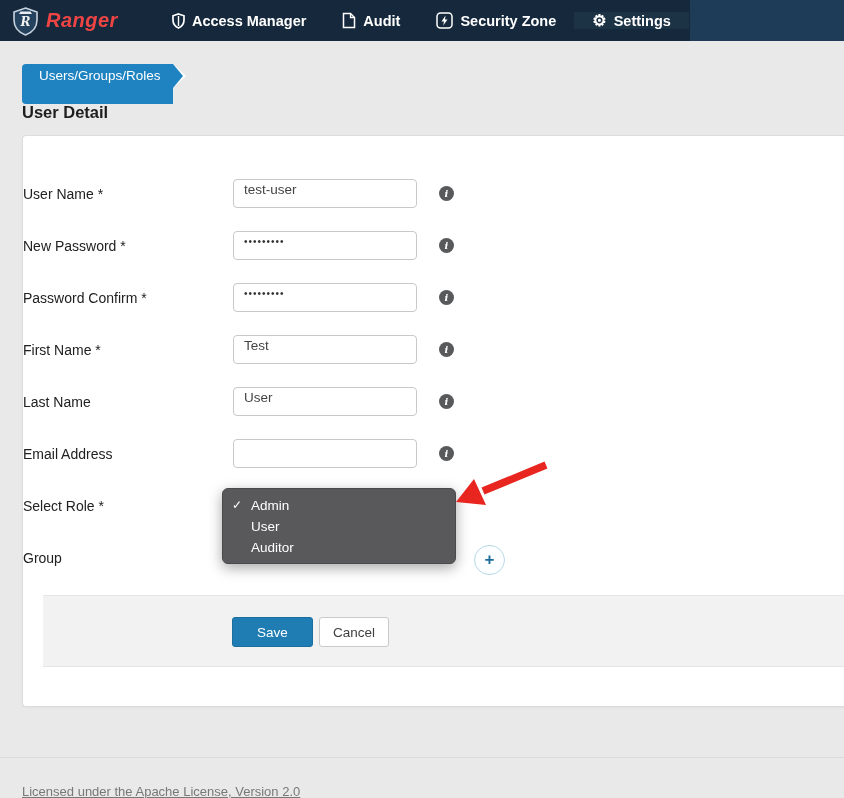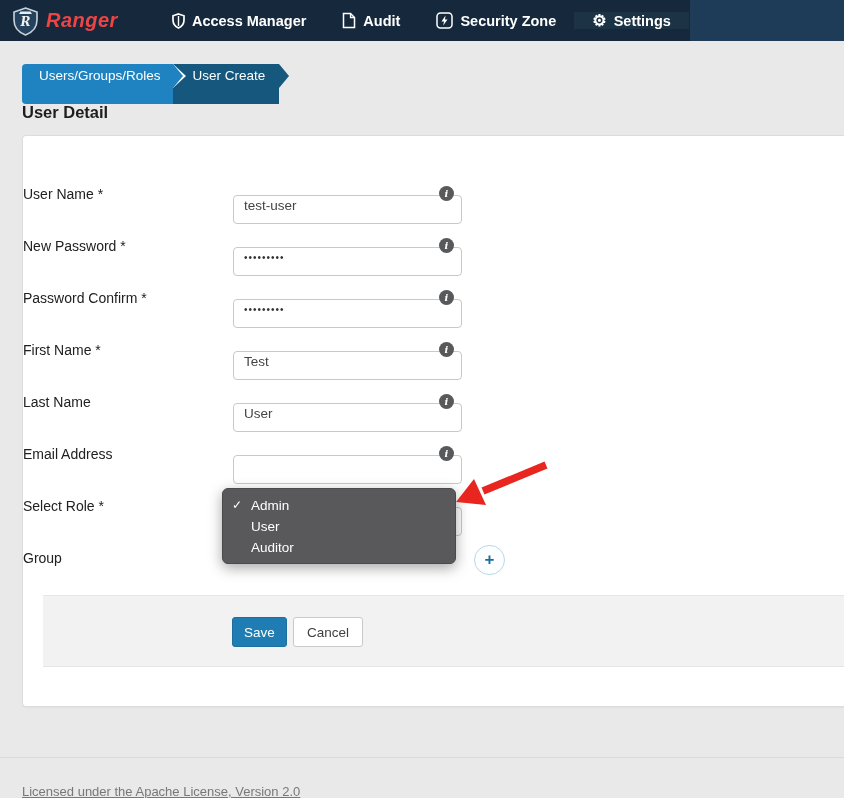--- a/index.html
+++ b/index.html
@@ -36,23 +36,23 @@
   .page-title { margin:15px 0 0 22px; font-size:16.5px; font-weight:bold; color:#1e1e1e; }
 
   
   .panel { position:relative; margin:13px 0 0 22px; width:824px; height:572px;
     background:#fff; border:1px solid #dcdcdc; border-right:none;
     border-radius:4px 0 0 4px; box-shadow:0 1px 2px rgba(0,0,0,.04); }
   .form-row { display:flex; align-items:center; height:29px; margin-bottom:23px; }
   .form-row:first-child { margin-top:43px; }
   .form-label { width:189px; text-align:left; font-size:14px; color:#212121; }
   .input-wrap { position:relative; margin-left:21px; width:229px; height:29px; }
-  .text-input { width:229px; height:29px; border:1px solid #c9c9c9; border-radius:4px;
+  .text-input { width:184px; height:29px; border:1px solid #c9c9c9; border-radius:4px;
     padding:0 26px 8px 10px; font-size:13.5px; color:#444;
-    font-family:"Liberation Sans", sans-serif; outline:none; background:#fff;margin-top:16px; }
+    font-family:"Liberation Sans", sans-serif; outline:none; background:#fff; }
   .pw { font-size:10px; letter-spacing:1px; color:#333; }
   .info-icon { position:absolute; right:8px; top:7px; width:15px; height:15px;
     background:#58595b; color:#fff; border-radius:50%; font-size:10px; font-weight:bold;
     font-family:"DejaVu Serif", serif; font-style:italic;
     display:flex; align-items:center; justify-content:center; }
 
   
   .role-row { height:29px; }
   .dropdown { position:absolute; left:199px; top:352px; width:234px; height:76px;
     background:#59595c; border:1px solid #4a4a4c; border-radius:6px;
@@ -67,21 +67,21 @@
     color:#1b6d9c; font-size:17px; font-weight:bold; cursor:pointer;
     display:flex; align-items:center; justify-content:center;
     font-family:"Liberation Sans", sans-serif; }
 
   
   .actions { position:absolute; left:20px; right:0; top:459px; height:72px;
     background:#f2f2f2; border-top:1px solid #e6e6e6; border-bottom:1px solid #e6e6e6;
     display:flex; align-items:flex-start; padding:21px 0 0 189px; }
   .btn { height:30px; border-radius:3px; font-size:13.5px; cursor:pointer;
     font-family:"Liberation Sans", sans-serif; }
-  .btn-save { width:55px; background:#1f7db3; border:1px solid #1a6f9e; color:#fff; }
+  .btn-save { width:81px; background:#1f7db3; border:1px solid #1a6f9e; color:#fff; }
   .btn-cancel { margin-left:6px; padding:0 13px; background:#fff; border:1px solid #c9c9c9; color:#404040; }
 
   
   .arrow-svg { position:absolute; left:418px; top:317px; z-index:9; pointer-events:none; }
 
   
   .footer { margin-top:50px; border-top:1px solid #dadada; padding:24px 0 0 22px; }
   .footer a { color:#787878; font-size:13px; text-decoration:underline; cursor:pointer; }
 </style>
 </head>
@@ -130,21 +130,20 @@
         <span>Settings</span>
       </a>
     </div>
   </div>
 </div>
 
 <div class="content">
 
   <div class="breadcrumbs">
     <span class="crumb crumb1">Users/Groups/Roles</span>
-    <span class="crumb crumb2">User Create</span>
   </div>
 
   <div class="page-title">User Detail</div>
 
   <div class="panel">
 
     <div class="form-row">
       <label class="form-label">User Name *</label>
       <span class="input-wrap">
         <input class="text-input" type="text" value="test-user" style="">

